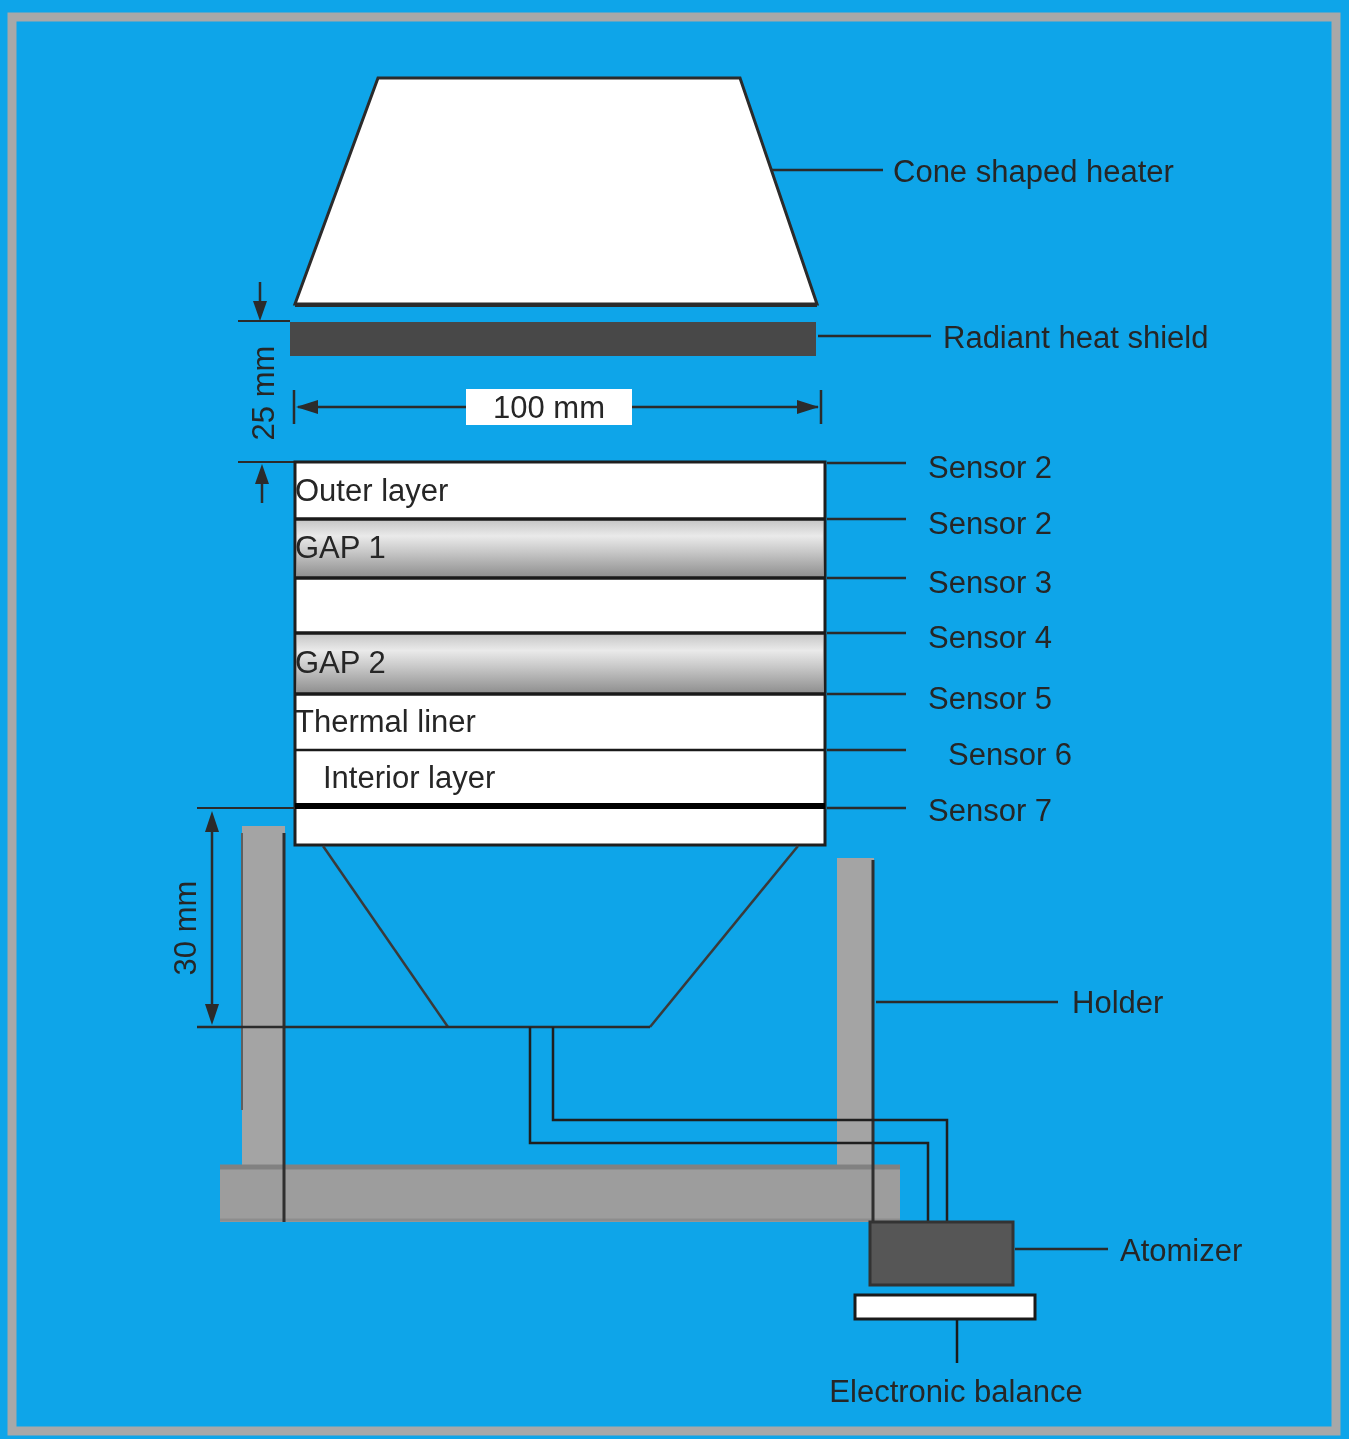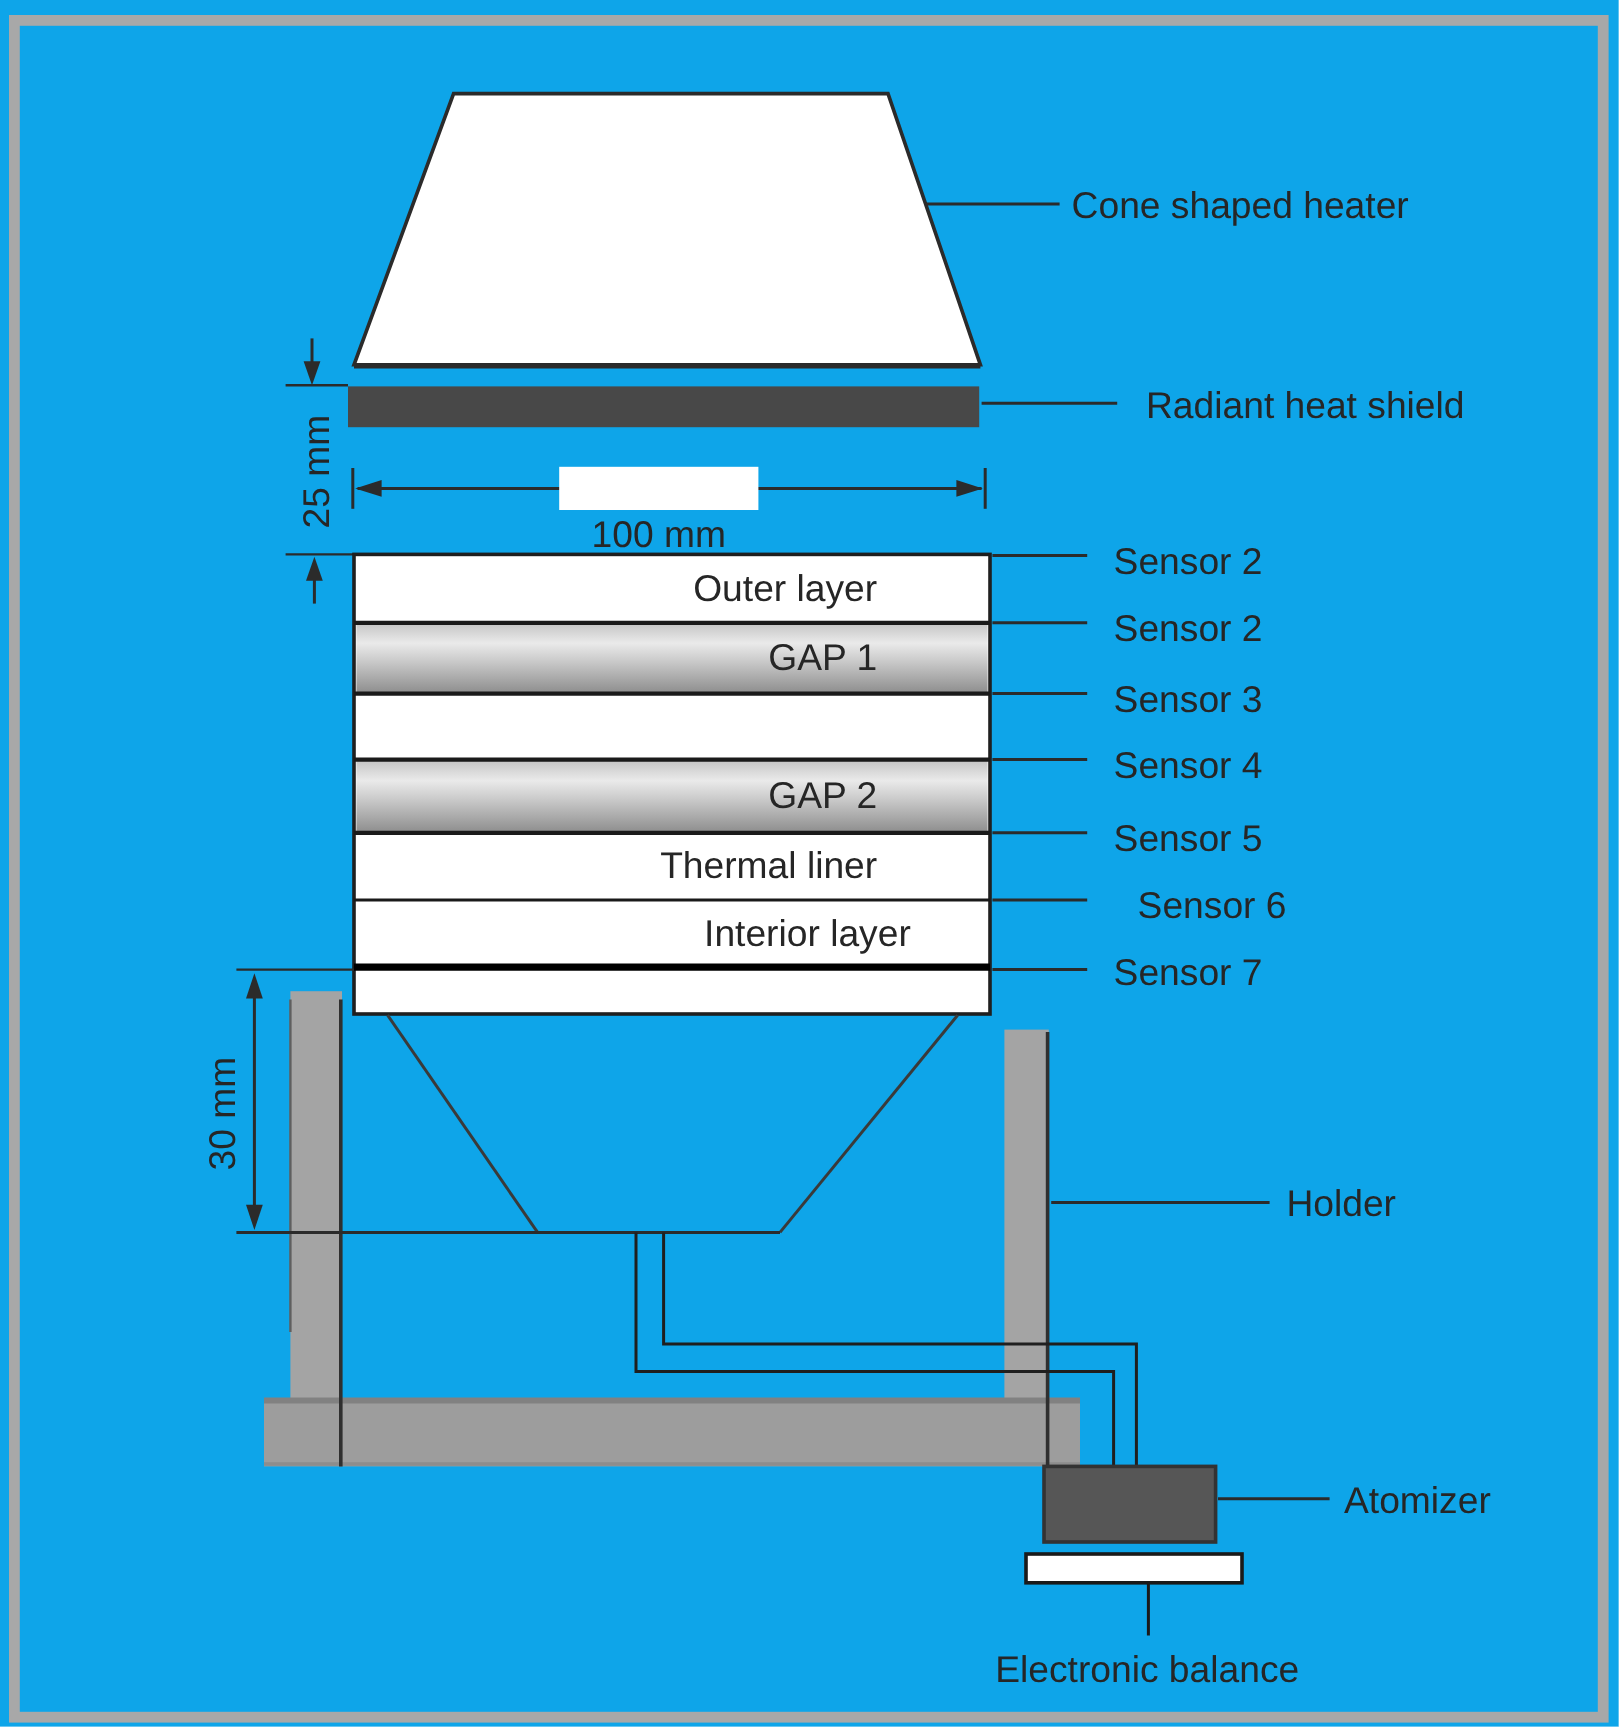--- a/index.html
+++ b/index.html
@@ -18,21 +18,21 @@
     white-space:nowrap;
     line-height:36px;
   }
   .lbl.center{text-align:center;}
   .rot{
     transform:rotate(-90deg);
     transform-origin:center center;
     text-align:center;
     width:160px;height:36px;
   }
-  .stackLbl{left:295px;width:436px;text-align:right;}
+  .stackLbl{left:295px;width:436px;text-align:left;}
   .senLbl{left:928px;}
 </style>
 </head>
 <body>
 
 <div id="stage">
 
   <svg id="shapes" width="1349" height="1439" viewBox="0 0 1349 1439">
     <defs>
       <linearGradient id="gapGrad" x1="0" y1="0" x2="0" y2="1">
@@ -108,26 +108,26 @@
     <line x1="876" y1="1002" x2="1058" y2="1002" stroke="#2b2b2b" stroke-width="2.5"></line>
 
     <rect x="870" y="1222" width="143" height="63" fill="#565656" stroke="#333333" stroke-width="3"></rect>
     <line x1="1015" y1="1249" x2="1108" y2="1249" stroke="#2b2b2b" stroke-width="2.5"></line>
 
     <rect x="855" y="1295" width="180" height="24" fill="#ffffff" stroke="#1a1a1a" stroke-width="3"></rect>
     <line x1="957" y1="1319" x2="957" y2="1363" stroke="#1a1a1a" stroke-width="2.5"></line>
   </svg>
 
   <div class="lbl" style="left:893px;top:154px;">Cone shaped heater</div>
-  <div class="lbl" style="left:943px;top:320px;margin-left:12px;">Radiant heat shield</div>
+  <div class="lbl" style="left:943px;top:320px;">Radiant heat shield</div>
   <div class="lbl" style="left:1072px;top:985px;">Holder</div>
   <div class="lbl" style="left:1120px;top:1233px;">Atomizer</div>
   <div class="lbl center" style="left:826px;top:1374px;width:260px;">Electronic balance</div>
 
-  <div class="lbl center" style="left:468px;top:390px;width:162px;margin-top:38px;">100 mm</div>
+  <div class="lbl center" style="left:468px;top:390px;width:162px;">100 mm</div>
   <div class="lbl rot" style="left:184px;top:375px;">25 mm</div>
   <div class="lbl rot" style="left:106px;top:910px;">30 mm</div>
 
   <div class="lbl stackLbl" style="top:473px;">Outer layer</div>
   <div class="lbl stackLbl" style="top:530px;">GAP 1</div>
   <div class="lbl stackLbl" style="top:645px;">GAP 2</div>
   <div class="lbl stackLbl" style="top:704px;">Thermal liner</div>
   <div class="lbl stackLbl" style="top:760px;margin-left:28px;">Interior layer</div>
 
   <div class="lbl senLbl" style="top:450px;">Sensor 2</div>

